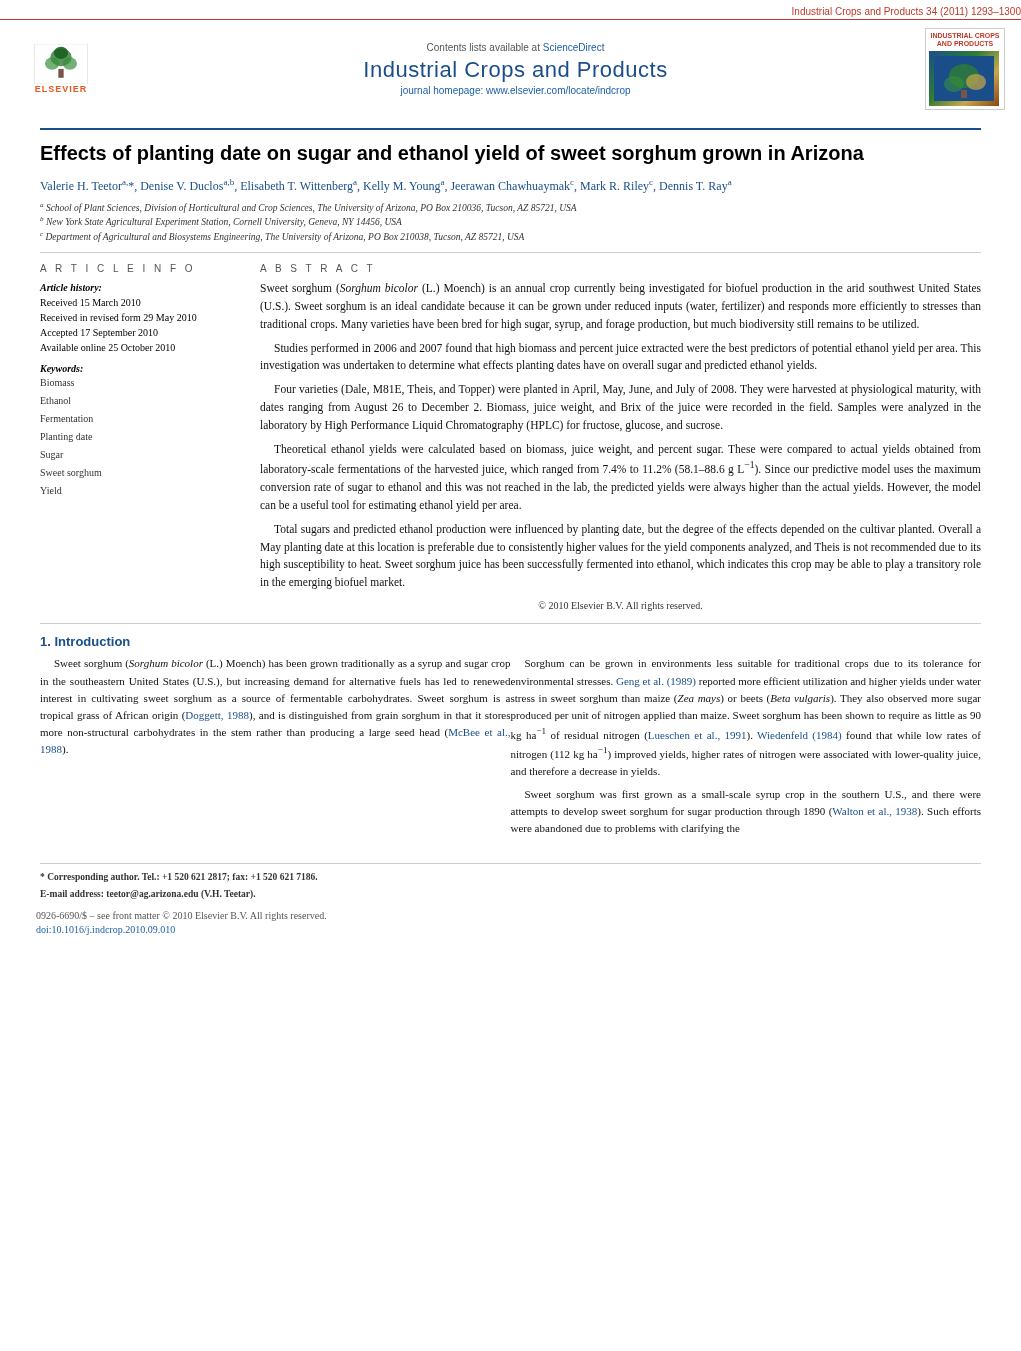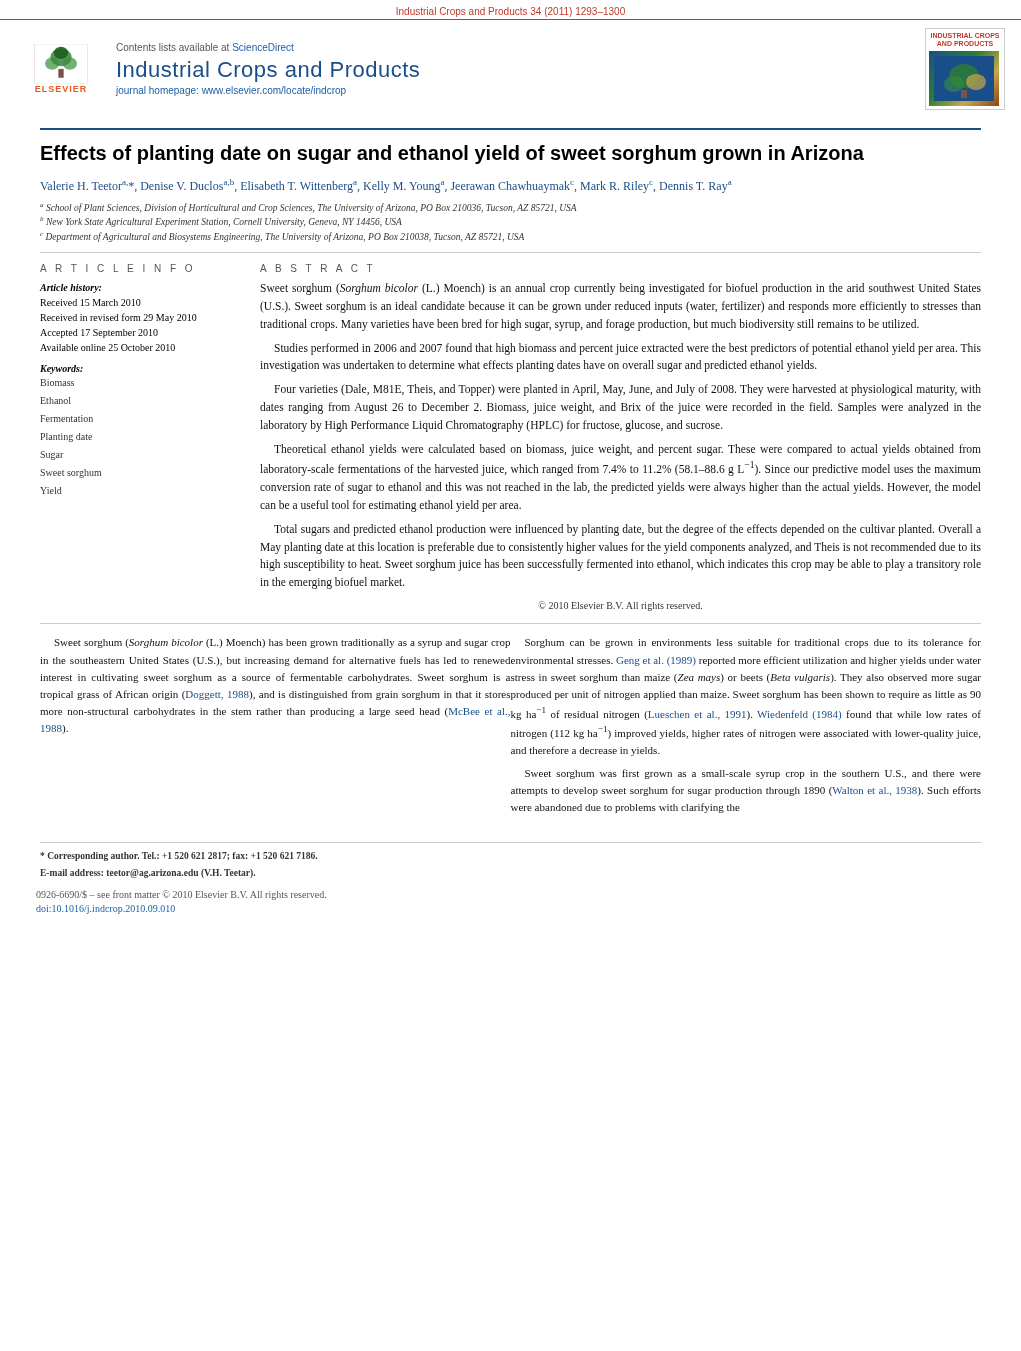--- a/index.html
+++ b/index.html
@@ -14,21 +14,21 @@
     .page-wrapper {
       width: 1021px;
       min-height: 1351px;
       background: #fff;
       padding: 0;
     }
 
     
     .top-banner {
       background: #fff;
-      text-align: center;
+      text-align: right;
       padding: 6px 0 2px 0;
       border-bottom: none;
     }
     .top-banner .journal-ref {
       color: #c0392b;
       font-size: 10px;
       font-family: Arial, sans-serif;
     }
     .header-content {
       display: flex;
@@ -52,20 +52,21 @@
     .elsevier-label {
       font-family: Arial, sans-serif;
       font-size: 9px;
       color: #e85820;
       font-weight: bold;
       letter-spacing: 1px;
       margin-top: 0;
     }
     .header-center {
       flex: 1;
+      text-align: center;
       padding: 0 10px;
     }
     .sciencedirect-line {
       font-family: Arial, sans-serif;
       font-size: 10px;
       color: #555;
     }
     .journal-title-main {
       font-family: Arial, sans-serif;
       font-size: 22px;
@@ -365,20 +366,21 @@
           <p>Four varieties (Dale, M81E, Theis, and Topper) were planted in April, May, June, and July of 2008. They were harvested at physiological maturity, with dates ranging from August 26 to December 2. Biomass, juice weight, and Brix of the juice were recorded in the field. Samples were analyzed in the laboratory by High Performance Liquid Chromatography (HPLC) for fructose, glucose, and sucrose.</p>
           <p>Theoretical ethanol yields were calculated based on biomass, juice weight, and percent sugar. These were compared to actual yields obtained from laboratory-scale fermentations of the harvested juice, which ranged from 7.4% to 11.2% (58.1–88.6 g L<sup>−1</sup>). Since our predictive model uses the maximum conversion rate of sugar to ethanol and this was not reached in the lab, the predicted yields were always higher than the actual yields. However, the model can be a useful tool for estimating ethanol yield per area.</p>
           <p>Total sugars and predicted ethanol production were influenced by planting date, but the degree of the effects depended on the cultivar planted. Overall a May planting date at this location is preferable due to consistently higher values for the yield components analyzed, and Theis is not recommended due to its high susceptibility to heat. Sweet sorghum juice has been successfully fermented into ethanol, which indicates this crop may be able to play a transitory role in the emerging biofuel market.</p>
           <div class="copyright-line">© 2010 Elsevier B.V. All rights reserved.</div>
         </div>
       </div>
     </div>
 
     <hr class="divider-section">
 
+    <div class="section-heading">1.  Introduction</div>
     <div class="body-two-col">
 
       <div class="body-col">
         <p>Sweet sorghum (<span class="italic">Sorghum bicolor</span> (L.) Moench) has been grown traditionally as a syrup and sugar crop in the southeastern United States (U.S.), but increasing demand for alternative fuels has led to renewed interest in cultivating sweet sorghum as a source of fermentable carbohydrates. Sweet sorghum is a tropical grass of African origin (<a href="#" class="ref-link">Doggett, 1988</a>), and is distinguished from grain sorghum in that it stores more non-structural carbohydrates in the stem rather than producing a large seed head (<a href="#" class="ref-link">McBee et al., 1988</a>).</p>
       </div>
 
       <div class="body-col">
         <p>Sorghum can be grown in environments less suitable for traditional crops due to its tolerance for environmental stresses. <a href="#" class="ref-link">Geng et al. (1989)</a> reported more efficient utilization and higher yields under water stress in sweet sorghum than maize (<span class="italic">Zea mays</span>) or beets (<span class="italic">Beta vulgaris</span>). They also observed more sugar produced per unit of nitrogen applied than maize. Sweet sorghum has been shown to require as little as 90 kg ha<sup>−1</sup> of residual nitrogen (<a href="#" class="ref-link">Lueschen et al., 1991</a>). <a href="#" class="ref-link">Wiedenfeld (1984)</a> found that while low rates of nitrogen (112 kg ha<sup>−1</sup>) improved yields, higher rates of nitrogen were associated with lower-quality juice, and therefore a decrease in yields.</p>
         <p>Sweet sorghum was first grown as a small-scale syrup crop in the southern U.S., and there were attempts to develop sweet sorghum for sugar production through 1890 (<a href="#" class="ref-link">Walton et al., 1938</a>). Such efforts were abandoned due to problems with clarifying the</p>
       </div>

